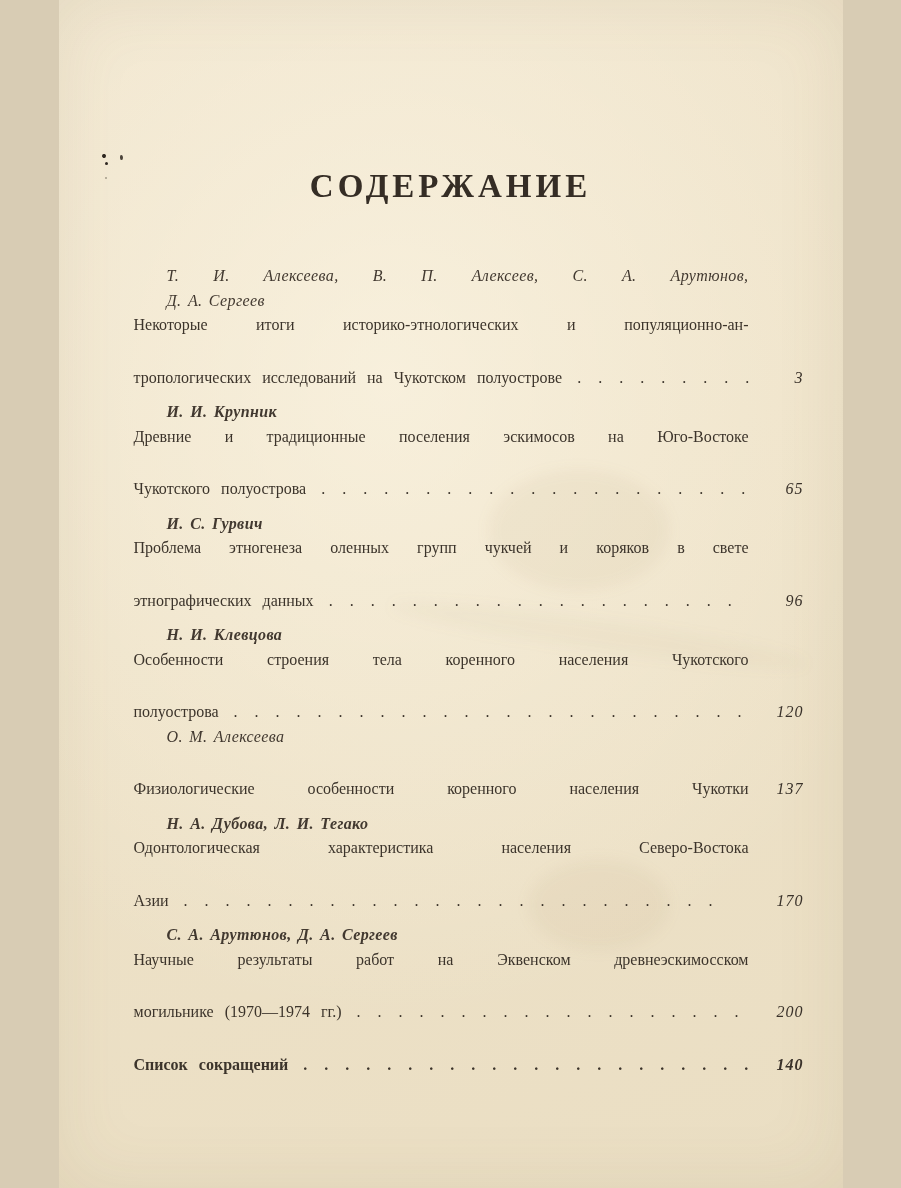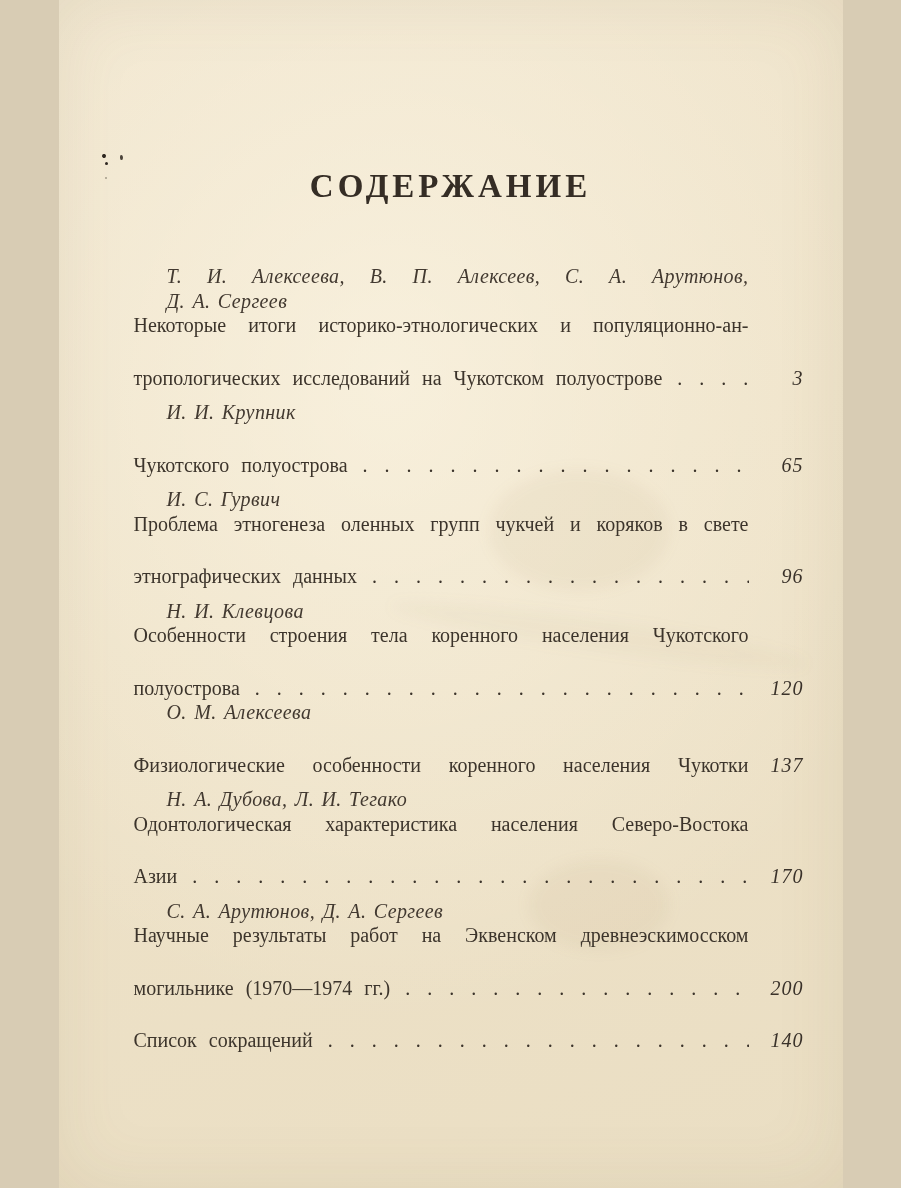--- a/index.html
+++ b/index.html
@@ -29,27 +29,27 @@
     font-weight: bold;
     letter-spacing: 4px;
     color: #352d25;
   }
 
   .toc {
     position: absolute;
     left: 75px;
     top: 264px;
     width: 670px;
-    font-size: 20px;
+    font-size: 16px;
     line-height: 24.5px;
     word-spacing: 2px;
   }
 
   .line { min-height: 24.5px; }
-  .gap  { margin-top: 10px; }
+  .gap  { margin-top: 10px; font-weight: bold; }
 
   .author {
     margin-left: 33px;
     width: 582px;
     font-style: italic;
     letter-spacing: 0.4px;
     color: #423930;
   }
   .author.just {
     text-align: justify;
@@ -137,20 +137,21 @@
     <div class="line author just">Т. И. Алексеева, В. П. Алексеев, С. А. Арутюнов,</div>
     <div class="line author">Д. А. Сергеев</div>
     <div class="line body-line">Некоторые итоги историко-этнологических и популяционно-ан-</div>
     <div class="line leader">
       <span class="txt">тропологических исследований на Чукотском полуострове</span>
       <span class="dots">..........................</span>
       <span class="num">3</span>
     </div>
 
     <div class="line author gap">И. И. Крупник</div>
+    <div class="line body-line">Древние и традиционные поселения эскимосов на Юго-Востоке</div>
     <div class="line leader">
       <span class="txt">Чукотского полуострова</span>
       <span class="dots">..........................</span>
       <span class="num">65</span>
     </div>
 
     <div class="line author gap">И. С. Гурвич</div>
     <div class="line body-line">Проблема этногенеза оленных групп чукчей и коряков в свете</div>
     <div class="line leader">
       <span class="txt">этнографических данных</span>

